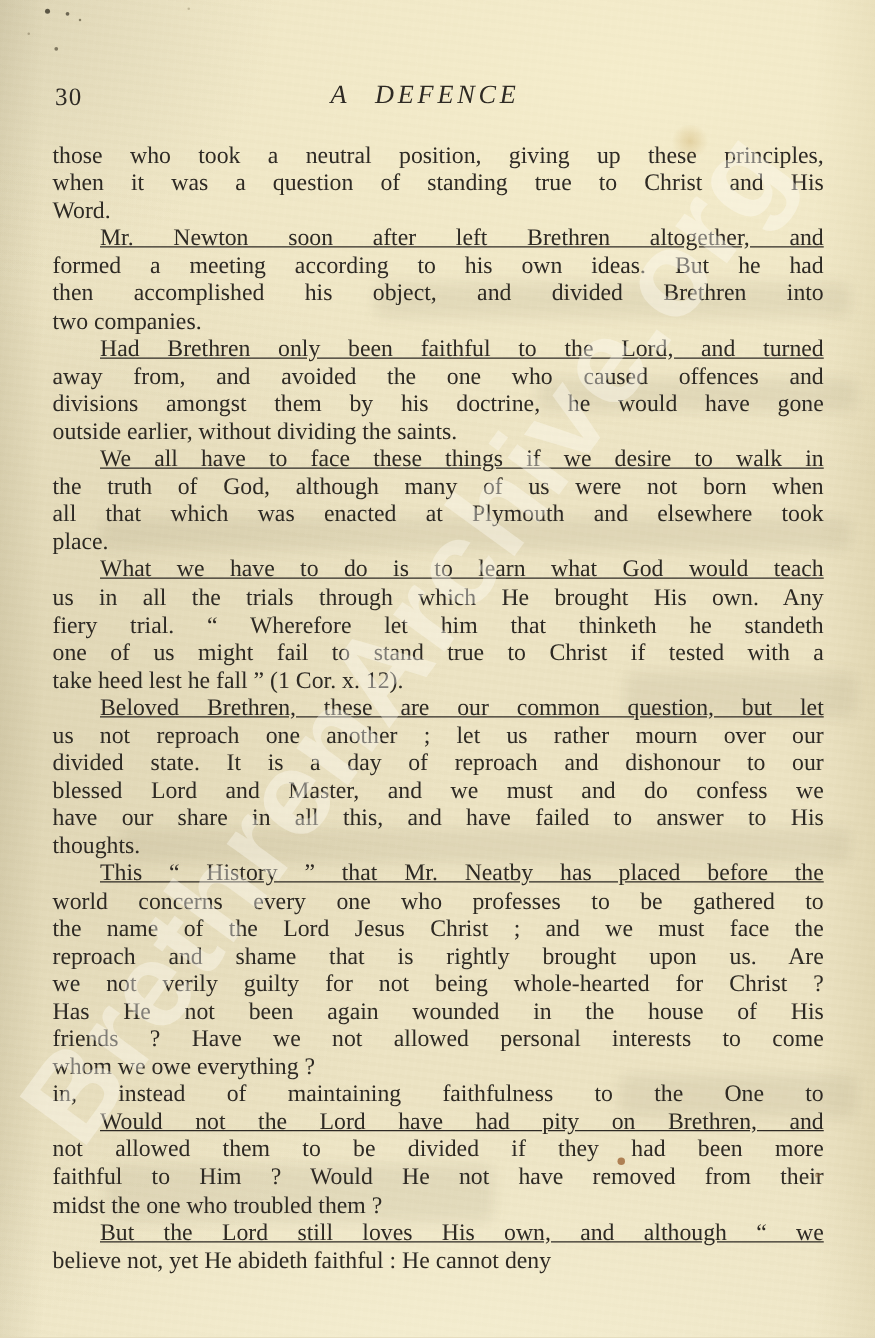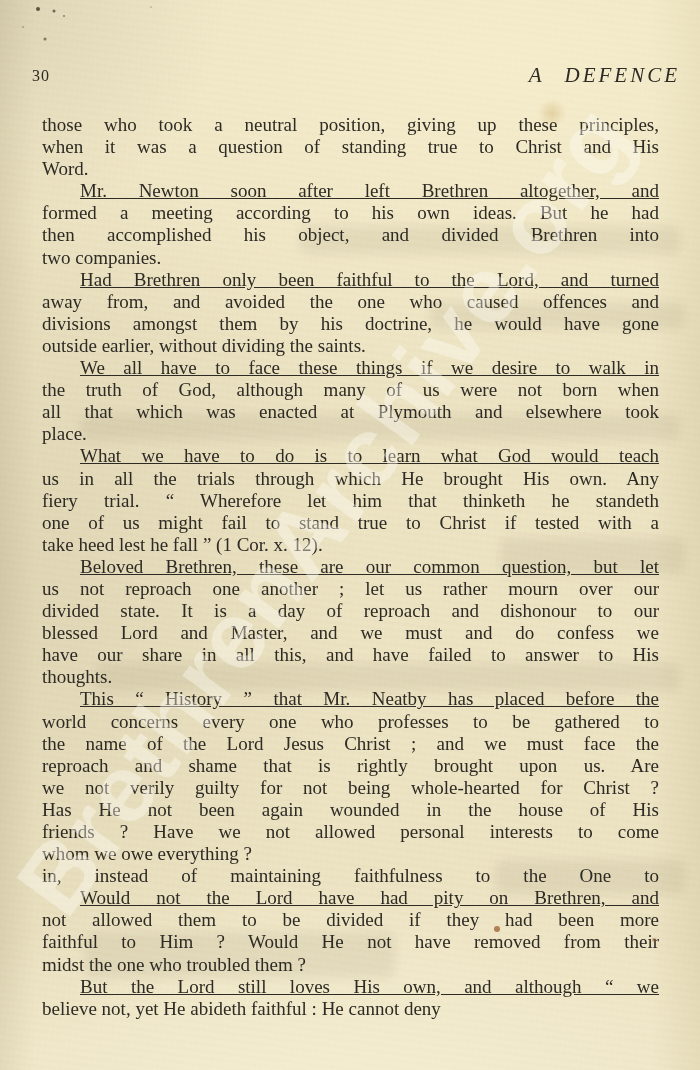--- a/index.html
+++ b/index.html
@@ -15,22 +15,22 @@
       radial-gradient(ellipse 820px 380px at 50% 104%, rgba(252,248,222,0.55), transparent 62%),
       linear-gradient(90deg, rgba(130,120,86,0.14), rgba(130,120,86,0) 5%, rgba(130,120,86,0) 93%, rgba(168,150,96,0.16)),
       repeating-linear-gradient(7deg, rgba(170,155,110,0.03) 0 3px, rgba(170,155,110,0) 3px 7px),
       repeating-linear-gradient(97deg, rgba(255,250,225,0.05) 0 2px, rgba(255,250,225,0) 2px 6px);
     font-family:"Liberation Serif", serif;
     color:var(--ink,#2e2a24);
   }
 
   
   .page-header{position:absolute;top:63px;left:0;width:700px;height:26px;z-index:2;}
-  .page-number{position:absolute;left:32px;top:4px;font-size:16px;letter-spacing:1px;}
-  .running-title{display:block;width:680px;text-align:right;font-style:italic;
+  .page-number{position:absolute;left:44px;top:4px;font-size:20px;letter-spacing:1px;}
+  .running-title{display:block;width:680px;text-align:center;font-style:italic;
     font-size:21px;letter-spacing:3px;word-spacing:12px;}
 
   
   .page-body{position:absolute;left:42px;top:114px;width:617px;z-index:2;}
   .line{font-size:19px;line-height:22.1px;text-align:justify;text-align-last:justify;}
   .line.last{text-align-last:left;}
   .line.indent{text-indent:38px;text-decoration:underline;}
 
   
   .ghost{position:absolute;background:rgba(122,112,78,0.10);filter:blur(5px);border-radius:9px;z-index:1;}

